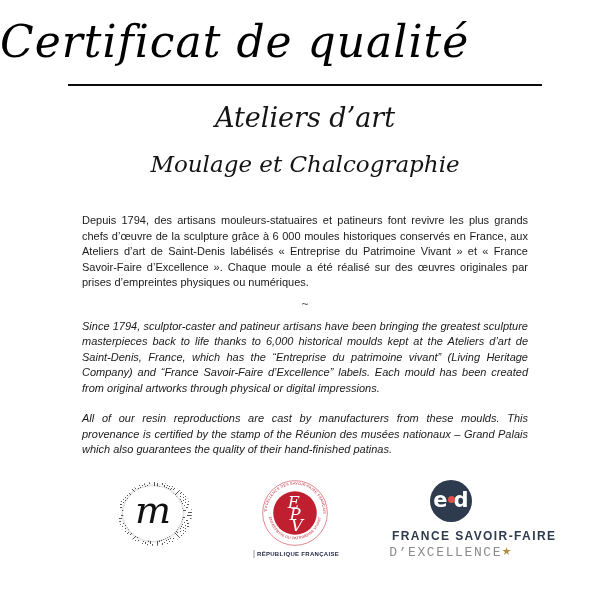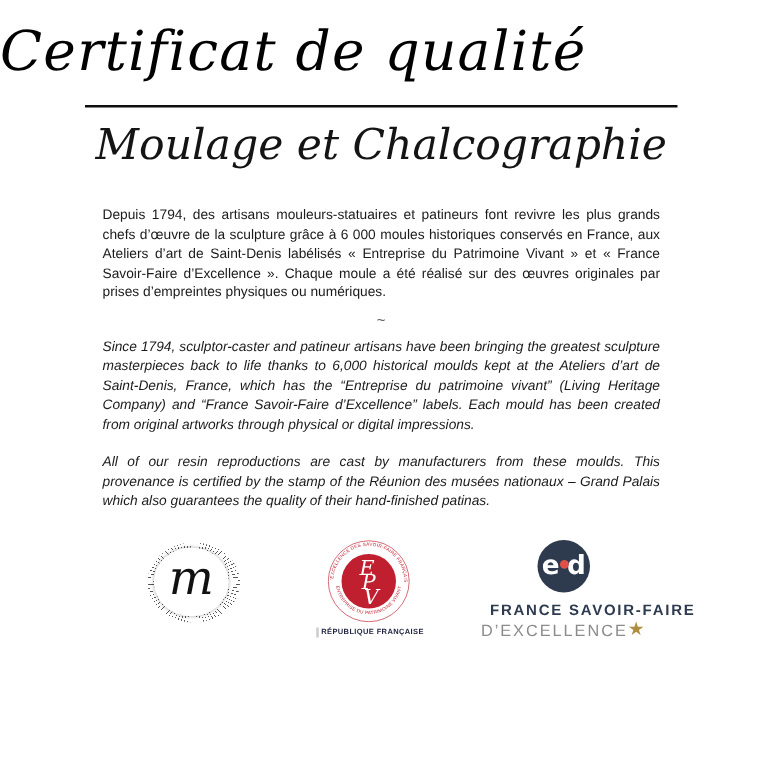--- a/index.html
+++ b/index.html
@@ -25,21 +25,21 @@
     border:none; border-top:2px solid #0d0d0d;
     margin:12px 68px 0 68px;
   }
   .subtitle {
     margin:0; text-align:center;
     font-family:"DejaVu Serif", serif;
     font-style:italic; font-weight:400;
     color:#141414;
   }
   .subtitle.s1 { font-size:27px; line-height:32px; margin-top:16px; }
-  .subtitle.s2 { font-size:34px; line-height:32px; margin-top:14px; }
+  .subtitle.s2 { font-size:23px; line-height:32px; margin-top:14px; }
 
   
   .body-text { margin:33px 82px 0 82px; }
   .body-text p {
     margin:0; text-align:justify;
     font-size:11px; line-height:15.5px;
     color:#1a1a1a;
   }
   .body-text p + p { margin-top:15px; }
   .tilde {
@@ -100,33 +100,34 @@
     width:7px; height:7px; border-radius:50%;
     background:#df5148; margin:0 -1px 0 0; transform:translateY(-1px);
   }
   .ed-line1 {
     margin-top:7px; font-size:12px; font-weight:bold;
     letter-spacing:1.4px; color:#2e3a4e; white-space:nowrap;
   }
   .ed-line2 {
     margin-top:2px; font-size:13px; letter-spacing:1.6px;
     color:#8b8b8b; white-space:nowrap;
-    display:flex; align-items:flex-start; justify-content:center; gap:0;
+    display:flex; align-items:flex-start; justify-content:center; gap:0;font-family:Liberation Mono, monospace;
   }
   .ed-star { color:#b08d3e; font-size:15px; line-height:13px; }
 </style>
 </head>
 <body>
 
 <div class="page">
 
   <h1 class="title">Certificat de qualité</h1>
 
   <hr class="rule">
 
+  <h2 class="subtitle s1">Ateliers d’art</h2>
   <h2 class="subtitle s2">Moulage et Chalcographie</h2>
 
   <div class="body-text">
     <p>Depuis 1794, des artisans mouleurs-statuaires et patineurs font revivre les plus grands chefs d’œuvre de la sculpture grâce à 6 000 moules historiques conservés en France, aux Ateliers d’art de Saint-Denis labélisés « Entreprise du Patrimoine Vivant » et « France Savoir-Faire d’Excellence ». Chaque moule a été réalisé sur des œuvres originales par prises d’empreintes physiques ou numériques.</p>
     <div class="tilde">~</div>
     <p class="en">Since 1794, sculptor-caster and patineur artisans have been bringing the greatest sculpture masterpieces back to life thanks to 6,000 historical moulds kept at the Ateliers d’art de Saint-Denis, France, which has the “Entreprise du patrimoine vivant” (Living Heritage Company) and “France Savoir-Faire d’Excellence” labels. Each mould has been created from original artworks through physical or digital impressions.</p>
     <p class="en">All of our resin reproductions are cast by manufacturers from these moulds. This provenance is certified by the stamp of the Réunion des musées nationaux – Grand Palais which also guarantees the quality of their hand-finished patinas.</p>
   </div>
 
   <div class="logos">

